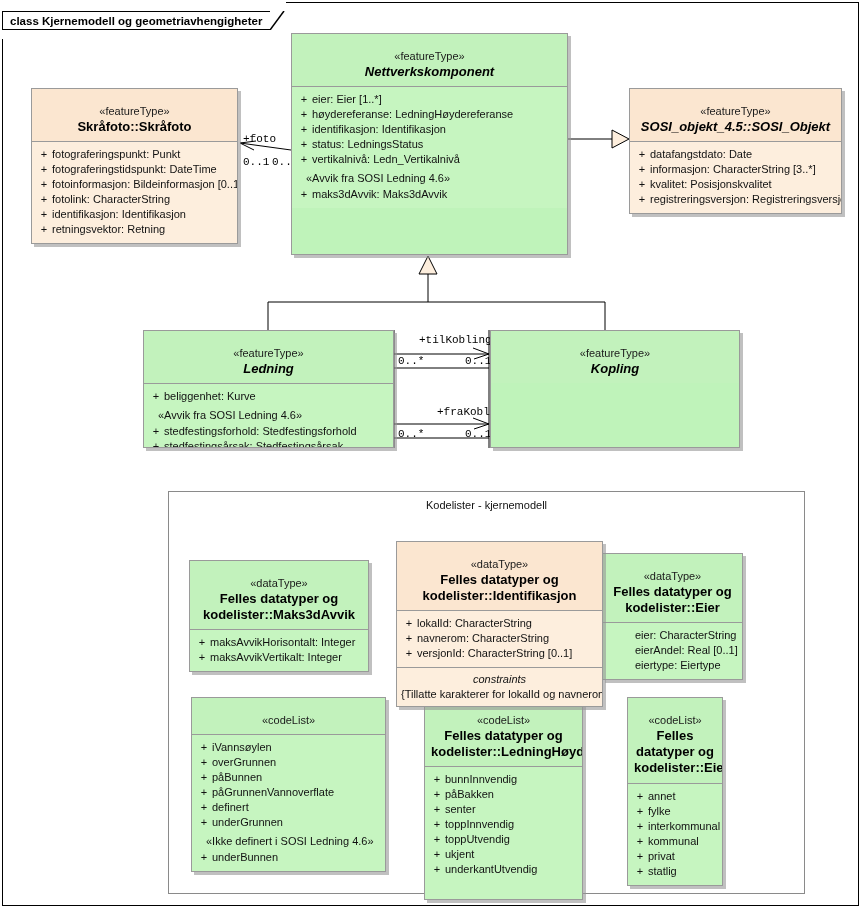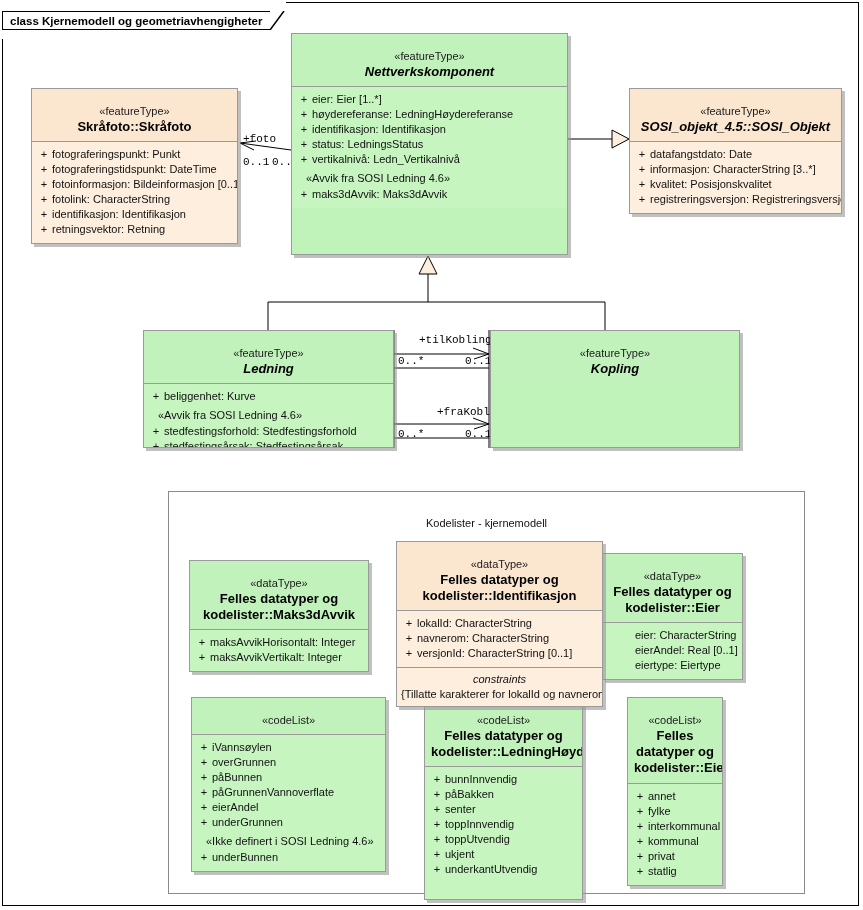--- a/index.html
+++ b/index.html
@@ -147,21 +147,20 @@
     position: absolute;
     box-sizing: border-box;
     border: 1px solid #8a8a8a;
     background: #ffffff;
   }
   .pkgbox .pkg-title {
     text-align: center;
     font-size: 11px;
     color: #111;
     padding-top: 7px;
-    margin-top: 18px;
   }
 
   
   .clabel {
     position: absolute;
     font-size: 11px;
     color: #000;
     white-space: nowrap;
     line-height: 12px;
     font-family: Liberation Mono, monospace;
@@ -452,21 +451,21 @@
       <div class="attr">
           <span class="vis">+</span>
           <span class="txt">påBunnen</span>
         </div>
       <div class="attr">
           <span class="vis">+</span>
           <span class="txt">påGrunnenVannoverflate</span>
         </div>
       <div class="attr">
           <span class="vis">+</span>
-          <span class="txt">eierAndel</span>
+          <span class="txt">definert</span>
         </div>
       <div class="attr">
           <span class="vis">+</span>
           <span class="txt">underGrunnen</span>
         </div>
       <div class="group-stereo">«Ikke definert i SOSI Ledning 4.6»</div>
       <div class="attr">
           <span class="vis">+</span>
           <span class="txt">underBunnen</span>
         </div>

